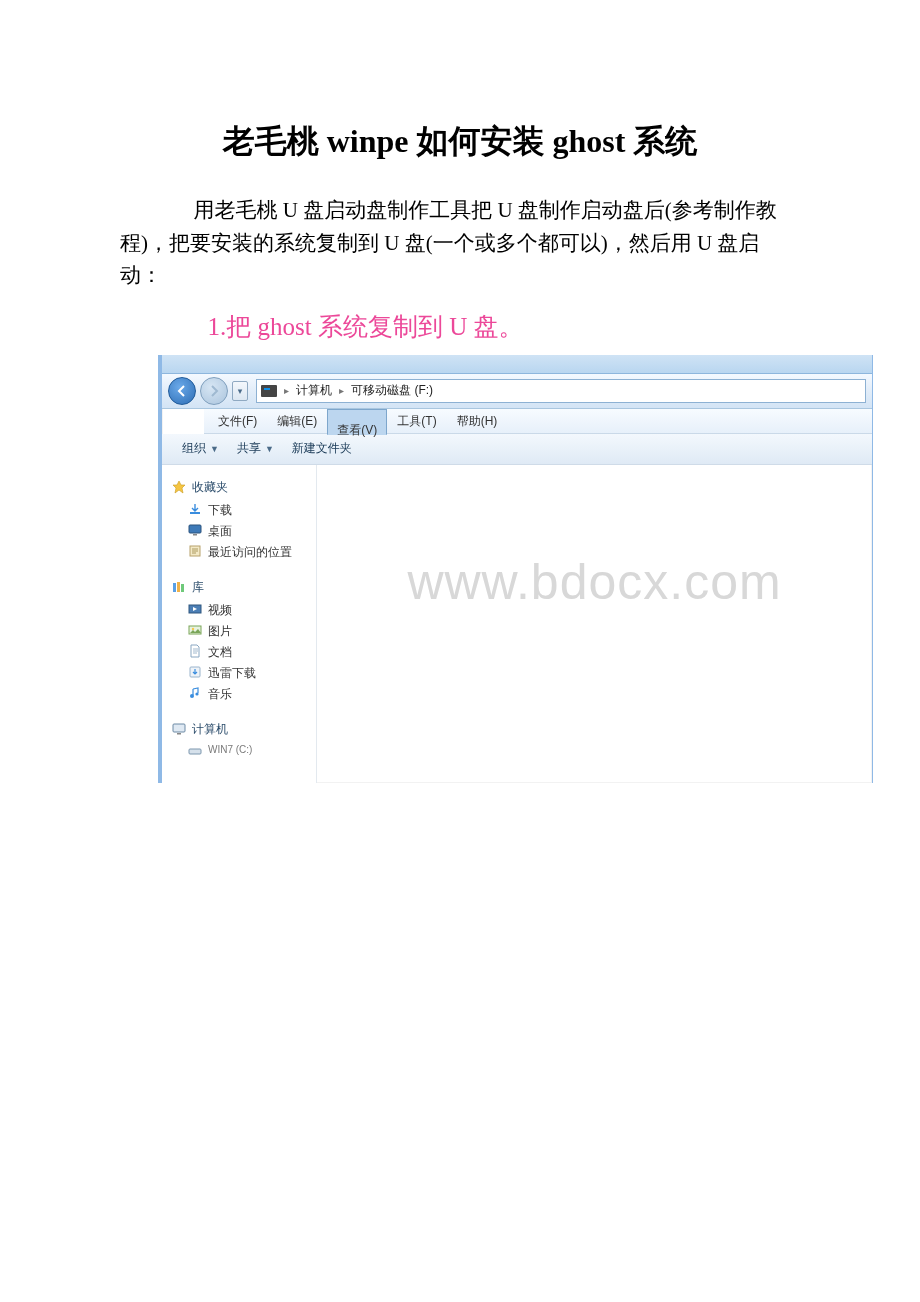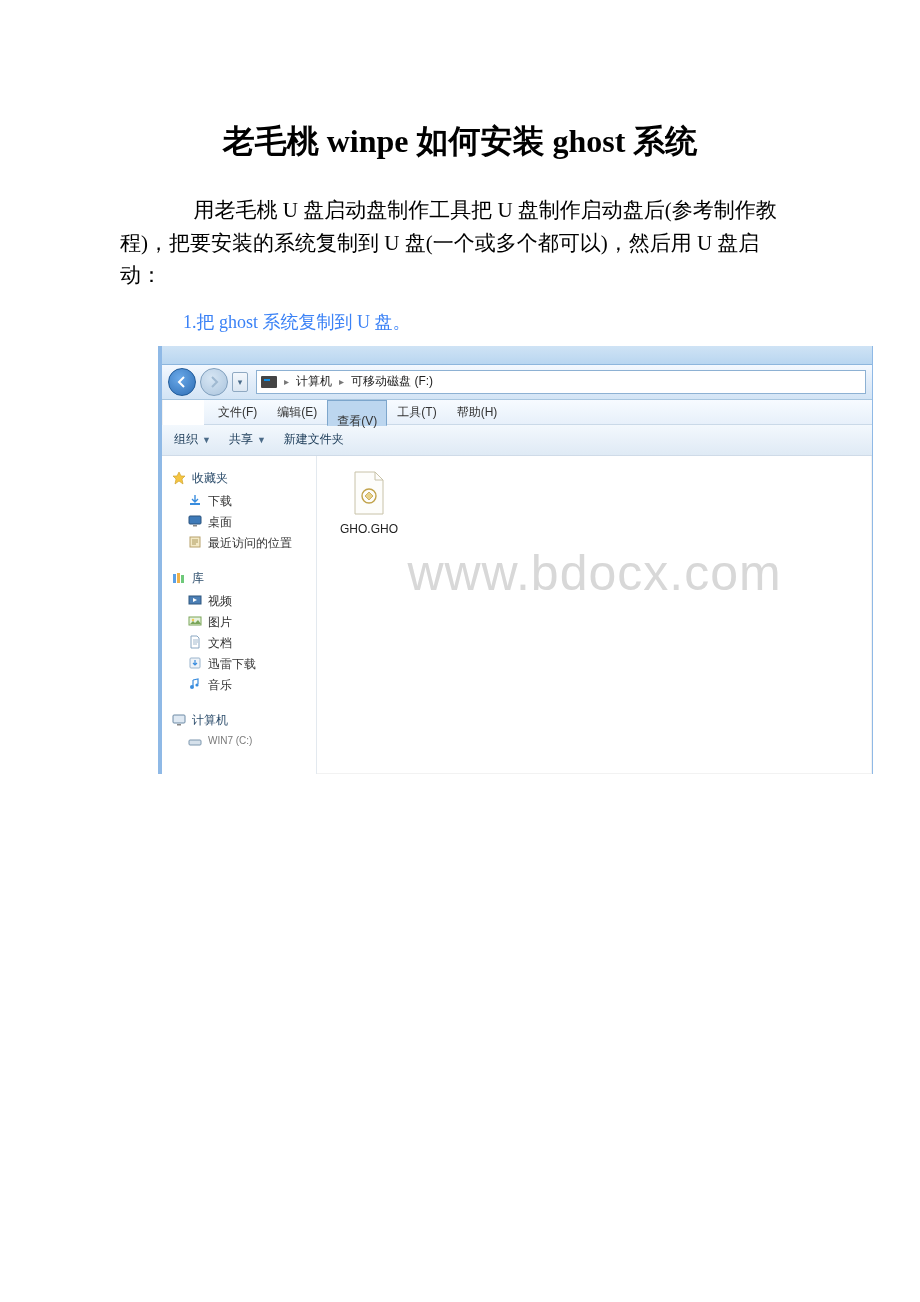--- a/index.html
+++ b/index.html
@@ -22,24 +22,24 @@
   p.body {
     font-family: "SimSun", "Times New Roman", serif;
     font-size: 21px;
     line-height: 1.55;
     margin: 0 0 18px 0;
     text-indent: 2em;
     color: #000;
   }
   p.step {
     font-family: "SimSun", "Times New Roman", serif;
-    font-size: 18px;
+    font-size: 25px;
     margin: 18px 0 12px 0;
     text-indent: 3.5em;
-    color: #3b82f6;
+    color: #ec4899;
   }
 
   
   .explorer-shot {
     margin: 12px 0 0 38px;
     width: 710px;
     height: 428px;
     background: #fff;
     font-family: Tahoma, "Microsoft YaHei", sans-serif;
     font-size: 12px;
@@ -128,21 +128,21 @@
     background: #bcd6ef;
     border: 1px solid #7da6cc;
     border-bottom: 1px solid #bcd6ef;
     padding: 12px 9px;
   }
   .cmdbar {
     height: 30px;
     background: linear-gradient(to bottom,#f3f8fd,#dfeaf5);
     border-bottom: 1px solid #cfdbe8;
     display:flex;align-items:center;
-    padding:0 12px;
+    padding:0 20px;
     gap:18px;
     color:#1a3a57;
   }
   .cmdbar .cmd {
     display:flex;align-items:center;gap:4px;
   }
   .cmdbar .caret {font-size:9px;color:#4b6b88;}
 
   .explorer-body {
     display: flex;
@@ -372,30 +372,19 @@
               <svg viewBox="0 0 14 14">
                   <rect x="1" y="5" width="12" height="5" rx="1" fill="#d6e1eb" stroke="#7d97ae"></rect>
                 </svg>
             </span>
             <span>WIN7 (C:)</span>
           </div>
         </div>
       </div>
 
       <div class="contentpane">
-        <div class="file">
-          <div class="thumb">
-            <svg viewBox="0 0 40 46">
-              <path d="M6 2h20l8 8v34H6z" fill="#fdfdfb" stroke="#c8c2a8" stroke-width="1"></path>
-              <path d="M26 2v8h8" fill="none" stroke="#c8c2a8" stroke-width="1"></path>
-              <circle cx="20" cy="26" r="7" fill="none" stroke="#c1a24a" stroke-width="1.4"></circle>
-              <path d="M20 22l4 4-4 4-4-4z" fill="#e8d28a" stroke="#c1a24a" stroke-width="0.8"></path>
-            </svg>
-          </div>
-          <div>GHO.GHO</div>
-        </div>
 
         <div class="watermark">www.bdocx.com</div>
       </div>
     </div>
   </div>
 
 </div>
 
 </body></html>

